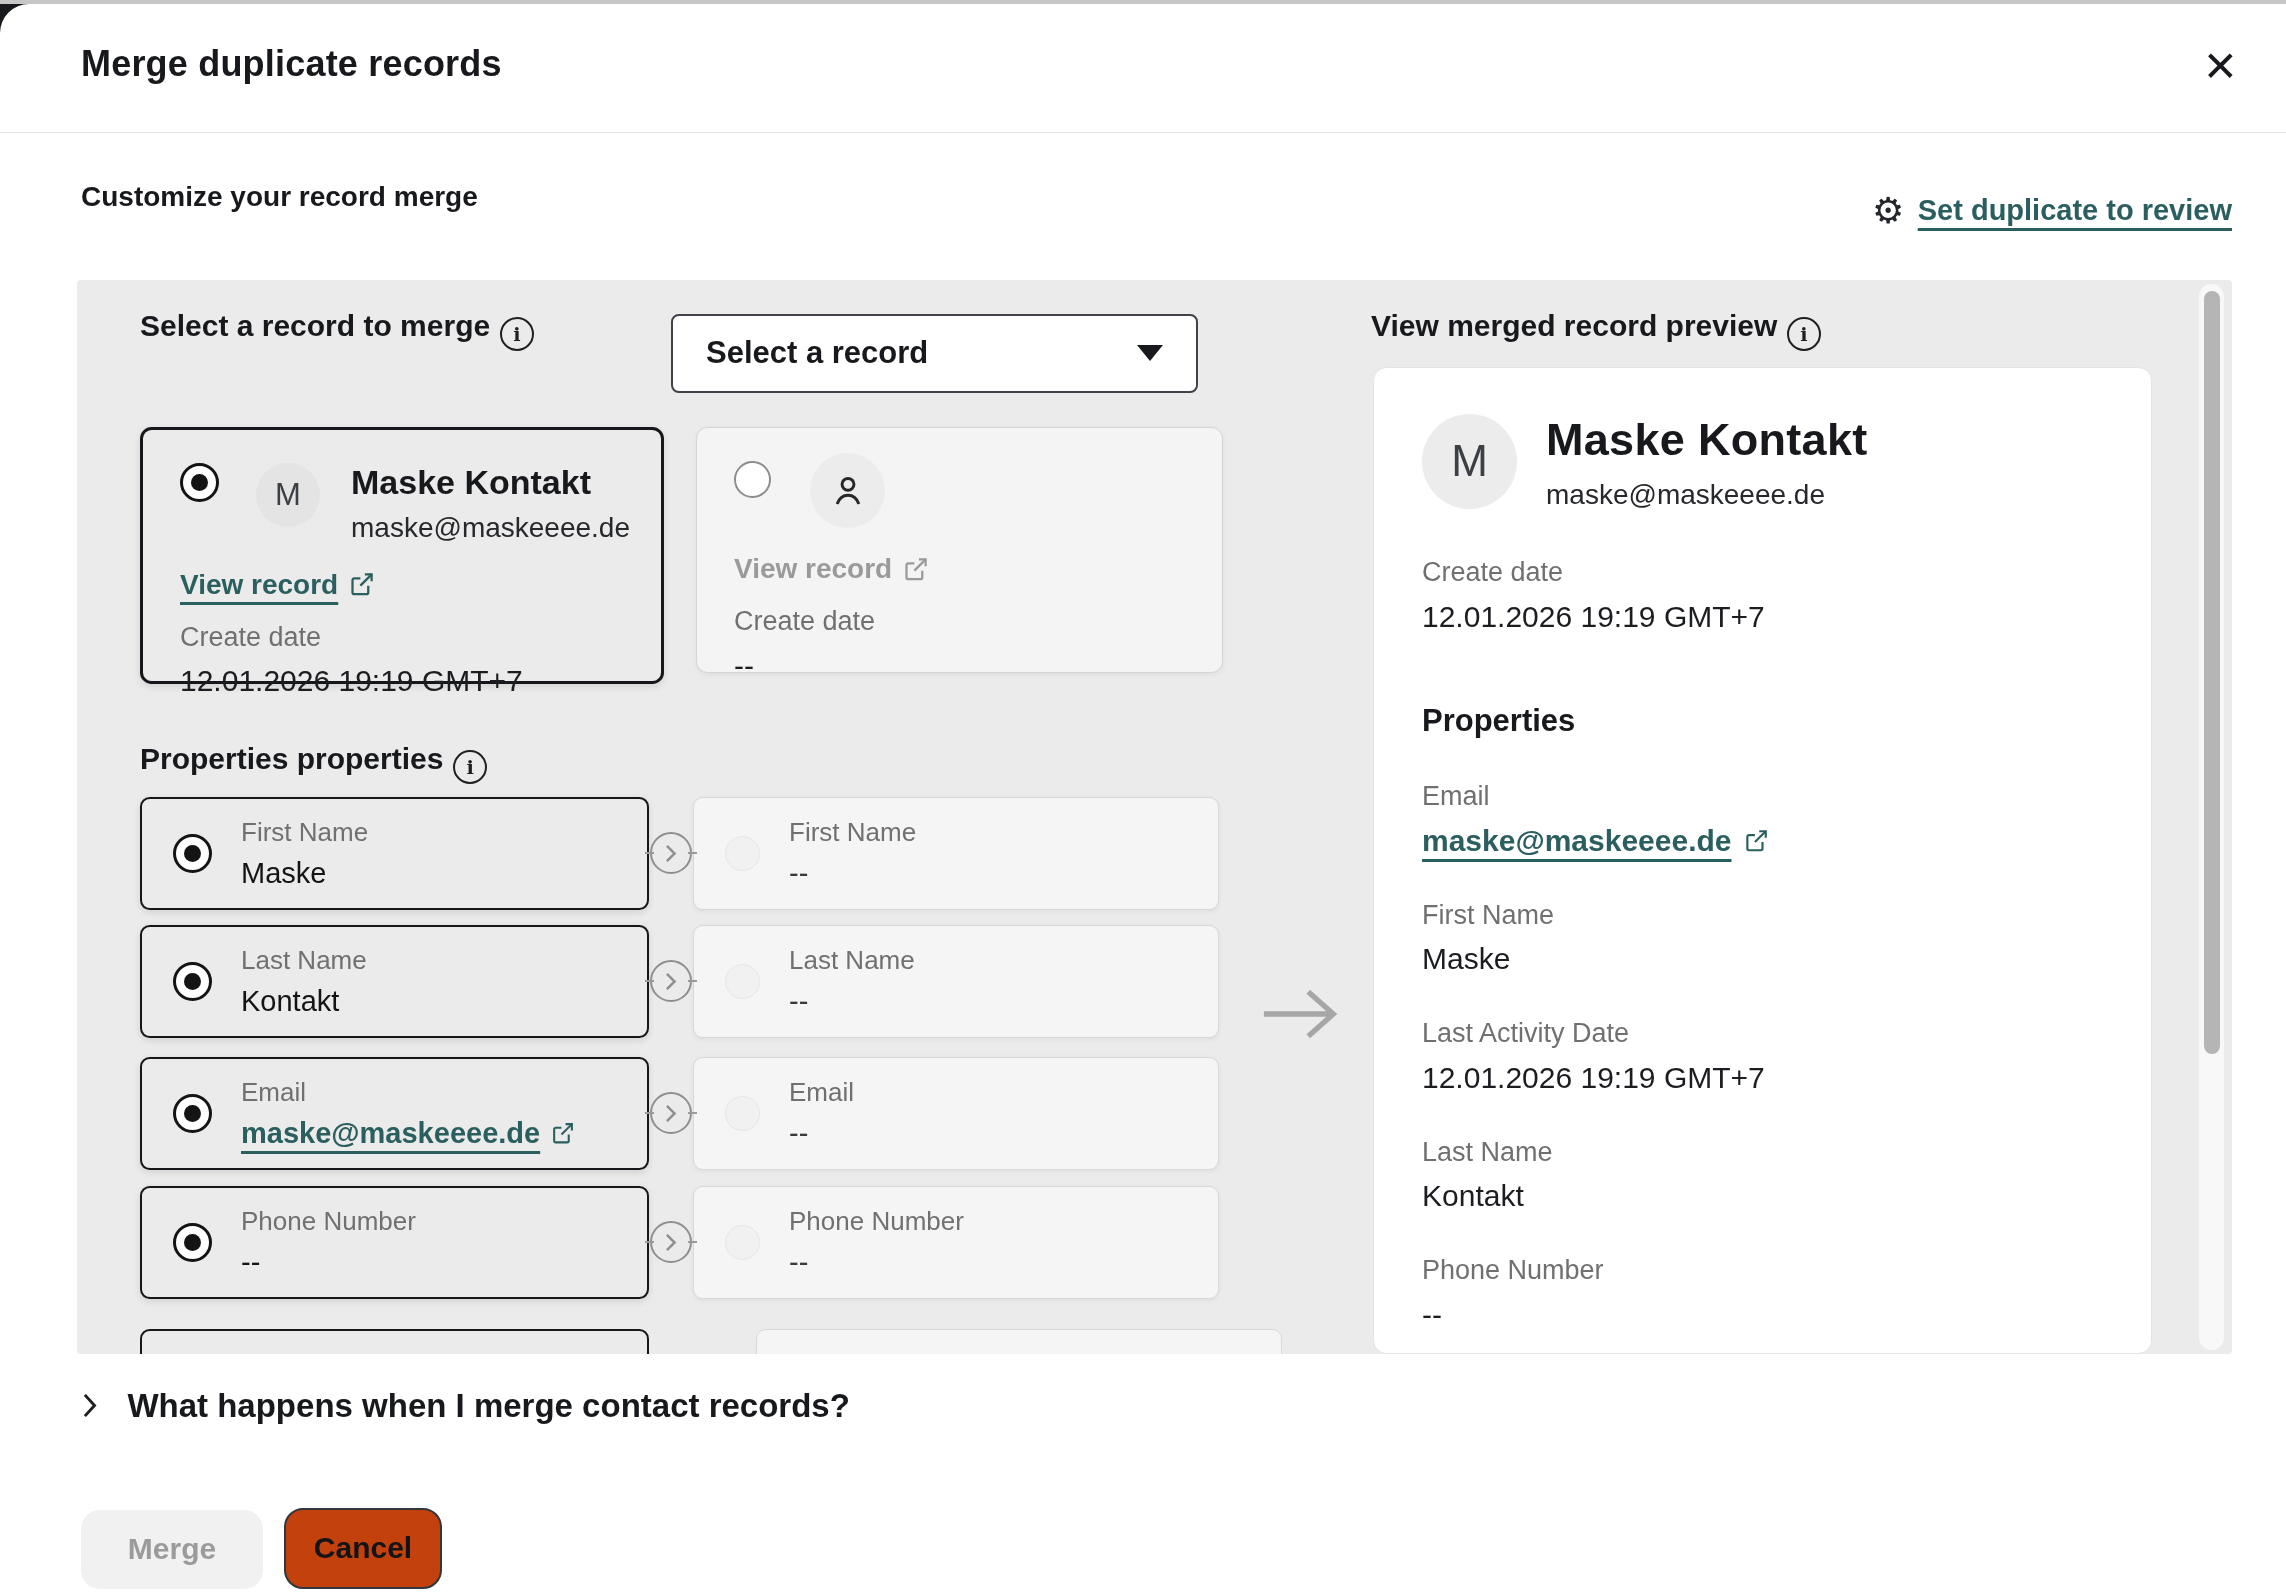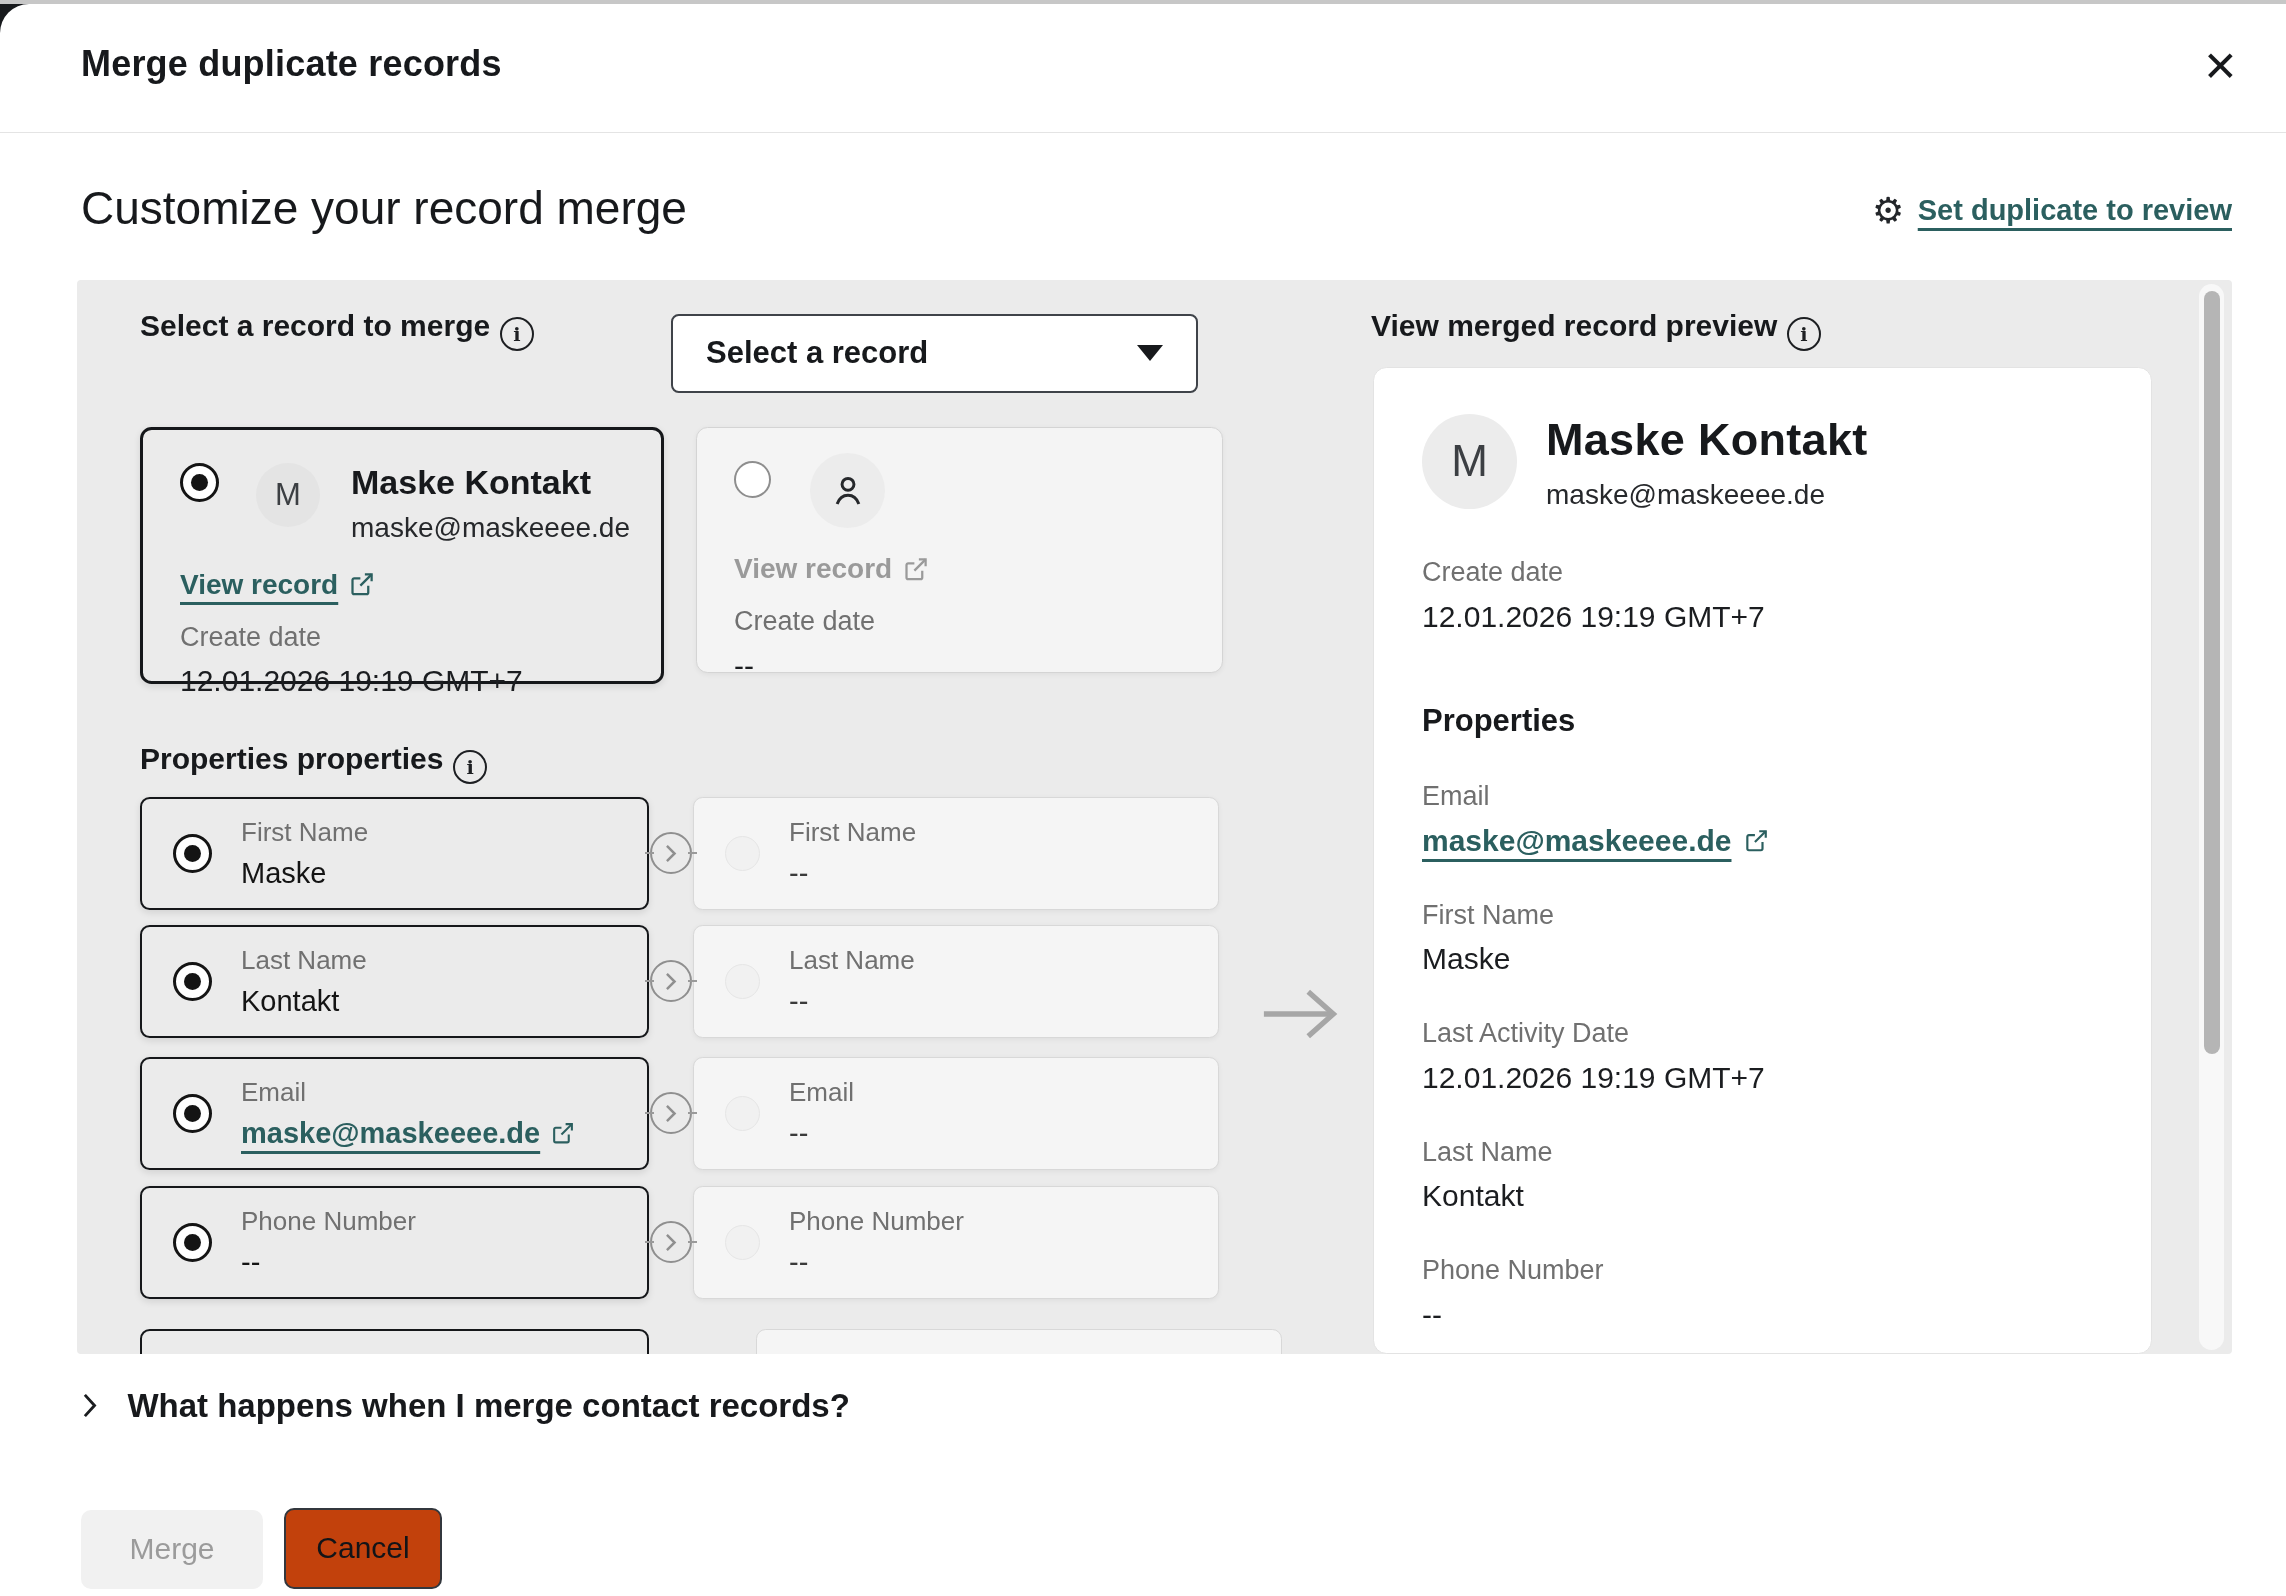--- a/index.html
+++ b/index.html
@@ -9,21 +9,21 @@
   .backdrop-corner{position:absolute;top:0;left:0;width:62px;height:62px;background:#17191c;}
   .top-strip{position:absolute;top:0;left:0;right:0;height:3.9px;background:#c7c7c7;}
   .modal{position:absolute;top:3.9px;left:0;right:0;bottom:0;background:#fff;border-top-left-radius:29px;}
 
   
   .modal-header{position:absolute;top:0;left:0;right:0;height:128px;border-bottom:1.9px solid #e4e4e4;}
   .modal-title{position:absolute;left:81px;top:39px;font-size:36px;font-weight:bold;letter-spacing:0.2px;}
   .close-btn{position:absolute;right:42px;top:41px;font-size:42px;font-weight:300;color:#17191c;
              background:none;border:none;cursor:pointer;line-height:1;font-family:"DejaVu Sans",sans-serif;}
 
-  .page-heading{position:absolute;left:81px;top:177px;font-size:46px;font-weight:normal;}
+  .page-heading{position:absolute;left:81px;top:177px;font-size:28px;font-weight:bold;}
   .set-props{position:absolute;right:54px;top:189px;display:flex;align-items:center;gap:13.5px;}
   .gear{font-size:36px;color:#23262a;font-family:"DejaVu Sans",sans-serif;line-height:1;}
   .set-props a{color:#2b5f5f;font-size:29px;font-weight:bold;text-decoration:underline;
                text-decoration-thickness:2.9px;text-underline-offset:7.7px;}
 
   
   .info{display:inline-flex;align-items:center;justify-content:center;width:30px;height:30px;
         border:2.4px solid #1d1f22;border-radius:50%;font-family:"DejaVu Serif",serif;
         font-size:19.3px;font-weight:bold;color:#1d1f22;margin-left:9.7px;vertical-align:-4.8px;background:transparent;}
 
@@ -110,21 +110,21 @@
   .pv-item a{color:#2b5f5f;font-weight:bold;font-size:30px;text-decoration:underline;
              text-decoration-thickness:2.9px;text-underline-offset:7.7px;display:inline-flex;align-items:center;gap:11.6px;}
 
   
   .scroll-track{position:absolute;right:7.7px;top:3.9px;bottom:3.9px;width:25px;background:#f8f8f8;border-radius:13.5px;}
   .scroll-thumb{position:absolute;left:4.8px;top:7.7px;width:15.4px;height:763px;background:#b5b5b5;border-radius:8.7px;}
 
   
   .faq-row{position:absolute;left:81px;top:1383px;display:flex;align-items:center;gap:29px;cursor:pointer;}
   .faq-q{font-size:33px;font-weight:bold;}
-  .btn{position:absolute;box-sizing:border-box;border-radius:10px;font-size:30px;font-weight:normal;
+  .btn{position:absolute;box-sizing:border-box;border-radius:19px;font-size:30px;font-weight:bold;
        display:flex;align-items:center;justify-content:center;cursor:pointer;border:none;}
   .btn-merge{left:81px;top:1506px;width:182px;height:79px;background:#f1f1f1;color:#9b9b9b;}
   .btn-cancel{left:284px;top:1504px;width:158px;height:81px;background:#c2410c;border:2.4px solid #33373d;color:#121418;}
 
   .ext{flex:none;}
 </style>
 </head>
 <body>
 
 <div class="screen">

